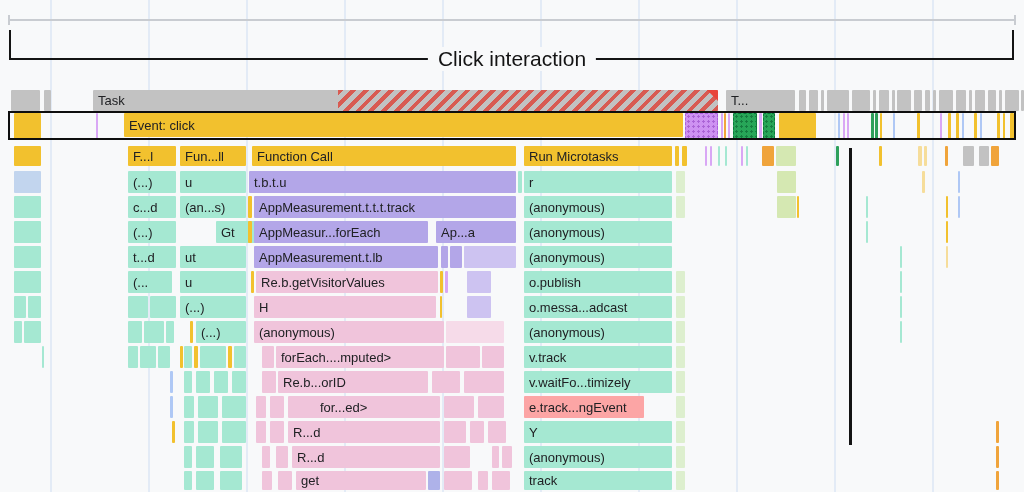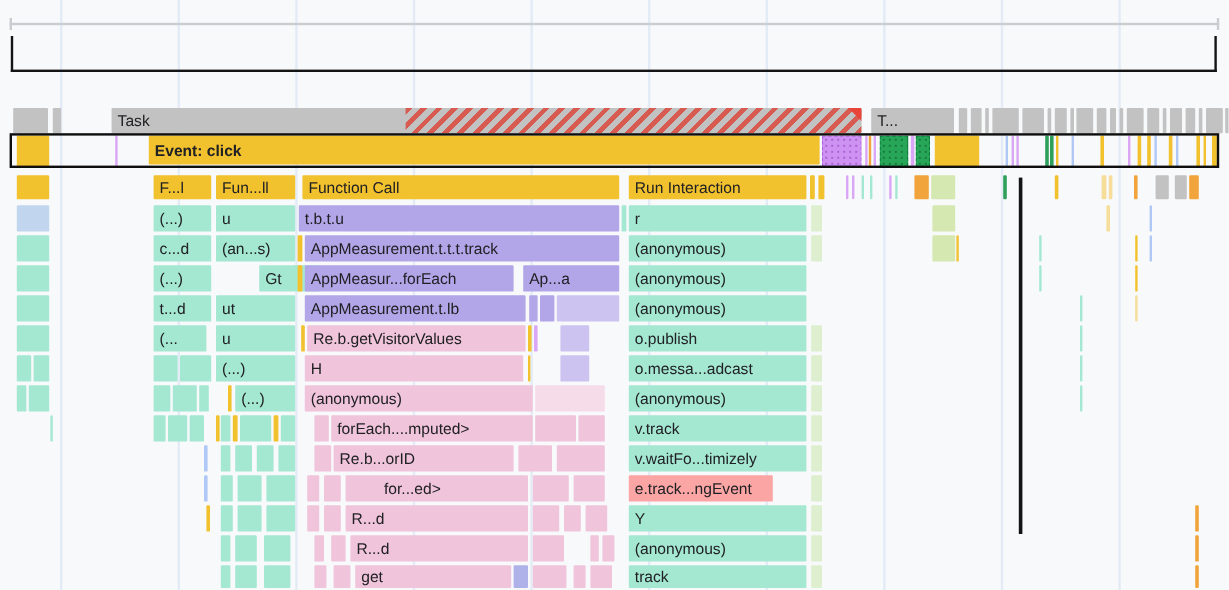--- a/index.html
+++ b/index.html
@@ -72,20 +72,21 @@
       <div class="gridline" style="left: 834px;"></div>
       <div class="gridline" style="left: 932px;"></div>
     </div>
 
   <div class="whisker"></div>
   <div class="whisker-tick" style="left:8px"></div>
   <div class="whisker-tick" style="left:1014px"></div>
 
 
   <div class="bracket"></div>
+  <div class="bracket-label">Click interaction</div>
 
   <div id="task-track">
       <div class="bar no-pad" style="left: 11px; top: 90px; width: 29px; height: 21px; background-color: rgb(194, 194, 194);"></div>
       <div class="bar no-pad" style="left: 44px; top: 90px; width: 7px; height: 21px; background-color: rgb(194, 194, 194);"></div>
       <div class="bar corner" style="left: 93px; top: 90px; width: 625px; height: 21px; background-color: rgb(194, 194, 194);">Task<div class="striped-overlay" style="left: 245px;"></div></div>
       <div class="bar" style="left: 726px; top: 90px; width: 69px; height: 21px; background-color: rgb(194, 194, 194);">T...</div>
       <div class="bar no-pad" style="left: 799px; top: 90px; width: 7px; height: 21px; background-color: rgb(194, 194, 194);"></div>
       <div class="bar no-pad" style="left: 809px; top: 90px; width: 9px; height: 21px; background-color: rgb(194, 194, 194);"></div>
       <div class="bar no-pad" style="left: 821px; top: 90px; width: 3px; height: 21px; background-color: rgb(194, 194, 194);"></div>
       <div class="bar no-pad" style="left: 827px; top: 90px; width: 22px; height: 21px; background-color: rgb(194, 194, 194);"></div>
@@ -102,21 +103,21 @@
       <div class="bar no-pad" style="left: 969px; top: 90px; width: 3px; height: 21px; background-color: rgb(194, 194, 194);"></div>
       <div class="bar no-pad" style="left: 975px; top: 90px; width: 10px; height: 21px; background-color: rgb(194, 194, 194);"></div>
       <div class="bar no-pad" style="left: 988px; top: 90px; width: 8px; height: 21px; background-color: rgb(194, 194, 194);"></div>
       <div class="bar no-pad" style="left: 999px; top: 90px; width: 3px; height: 21px; background-color: rgb(194, 194, 194);"></div>
       <div class="bar no-pad" style="left: 1005px; top: 90px; width: 14px; height: 21px; background-color: rgb(194, 194, 194);"></div>
       <div class="bar no-pad" style="left: 1021px; top: 90px; width: 3px; height: 21px; background-color: rgb(194, 194, 194);"></div>
     </div>
   <div id="event-track">
       <div class="bar no-pad" style="left: 14px; top: 113px; width: 27px; height: 26px; background-color: rgb(242, 193, 46);"></div>
       <div class="bar no-pad" style="left: 96px; top: 113px; width: 2px; height: 26px; background-color: rgb(217, 167, 245);"></div>
-      <div class="bar" style="left: 124px; top: 113px; width: 559px; height: 24px; background-color: rgb(242, 193, 46); font-weight: bold;">Event: click</div>
+      <div class="bar" style="left: 124px; top: 113px; width: 559px; height: 24px; background-color: rgb(242, 193, 46);">Event: click</div>
       <div class="bar dotted-violet no-pad" style="left: 685px; top: 113px; width: 33px; height: 26px; background-color: rgb(206, 146, 242);"></div>
       <div class="bar no-pad" style="left: 721px; top: 113px; width: 2px; height: 26px; background-color: rgb(217, 167, 245);"></div>
       <div class="bar no-pad" style="left: 724px; top: 113px; width: 2px; height: 26px; background-color: rgb(240, 164, 59);"></div>
       <div class="bar no-pad" style="left: 728px; top: 113px; width: 2px; height: 26px; background-color: rgb(217, 167, 245);"></div>
       <div class="bar dotted-green no-pad" style="left: 733px; top: 113px; width: 24px; height: 26px; background-color: rgb(39, 166, 88);"></div>
       <div class="bar no-pad" style="left: 759px; top: 113px; width: 3px; height: 26px; background-color: rgb(217, 167, 245);"></div>
       <div class="bar dotted-green no-pad" style="left: 763px; top: 113px; width: 12px; height: 26px; background-color: rgb(39, 166, 88);"></div>
       <div class="bar no-pad" style="left: 779px; top: 113px; width: 37px; height: 26px; background-color: rgb(242, 193, 46);"></div>
       <div class="bar no-pad" style="left: 838px; top: 113px; width: 2px; height: 26px; background-color: rgb(175, 200, 245);"></div>
       <div class="bar no-pad" style="left: 843px; top: 113px; width: 2px; height: 26px; background-color: rgb(217, 167, 245);"></div>
@@ -134,21 +135,21 @@
       <div class="bar no-pad" style="left: 980px; top: 113px; width: 2px; height: 26px; background-color: rgb(175, 200, 245);"></div>
       <div class="bar no-pad" style="left: 997px; top: 113px; width: 3px; height: 26px; background-color: rgb(242, 193, 46);"></div>
       <div class="bar no-pad" style="left: 1003px; top: 113px; width: 2px; height: 26px; background-color: rgb(242, 193, 46);"></div>
       <div class="bar no-pad" style="left: 1010px; top: 113px; width: 4px; height: 26px; background-color: rgb(242, 193, 46);"></div>
     </div>
   <div id="flame-track">
       <div class="bar no-pad" style="left: 14px; top: 146px; width: 27px; height: 20px; background-color: rgb(242, 193, 46);"></div>
       <div class="bar" style="left: 128px; top: 146px; width: 48px; height: 20px; background-color: rgb(242, 193, 46);">F...l</div>
       <div class="bar" style="left: 180px; top: 146px; width: 66px; height: 20px; background-color: rgb(242, 193, 46);">Fun...ll</div>
       <div class="bar" style="left: 252px; top: 146px; width: 264px; height: 20px; background-color: rgb(242, 193, 46);">Function Call</div>
-      <div class="bar" style="left: 524px; top: 146px; width: 148px; height: 20px; background-color: rgb(242, 193, 46);">Run Interaction</div>
+      <div class="bar" style="left: 524px; top: 146px; width: 148px; height: 20px; background-color: rgb(242, 193, 46);">Run Microtasks</div>
       <div class="bar no-pad" style="left: 675px; top: 146px; width: 4px; height: 20px; background-color: rgb(242, 193, 46);"></div>
       <div class="bar no-pad" style="left: 682px; top: 146px; width: 5px; height: 20px; background-color: rgb(242, 193, 46);"></div>
       <div class="bar no-pad" style="left: 705px; top: 146px; width: 2px; height: 20px; background-color: rgb(217, 167, 245);"></div>
       <div class="bar no-pad" style="left: 710px; top: 146px; width: 2px; height: 20px; background-color: rgb(217, 167, 245);"></div>
       <div class="bar no-pad" style="left: 718px; top: 146px; width: 2px; height: 20px; background-color: rgb(165, 232, 210);"></div>
       <div class="bar no-pad" style="left: 725px; top: 146px; width: 2px; height: 20px; background-color: rgb(165, 232, 210);"></div>
       <div class="bar no-pad" style="left: 741px; top: 146px; width: 2px; height: 20px; background-color: rgb(217, 167, 245);"></div>
       <div class="bar no-pad" style="left: 746px; top: 146px; width: 2px; height: 20px; background-color: rgb(165, 232, 210);"></div>
       <div class="bar no-pad" style="left: 762px; top: 146px; width: 12px; height: 20px; background-color: rgb(240, 164, 59);"></div>
       <div class="bar no-pad" style="left: 776px; top: 146px; width: 20px; height: 20px; background-color: rgb(213, 232, 178);"></div>

